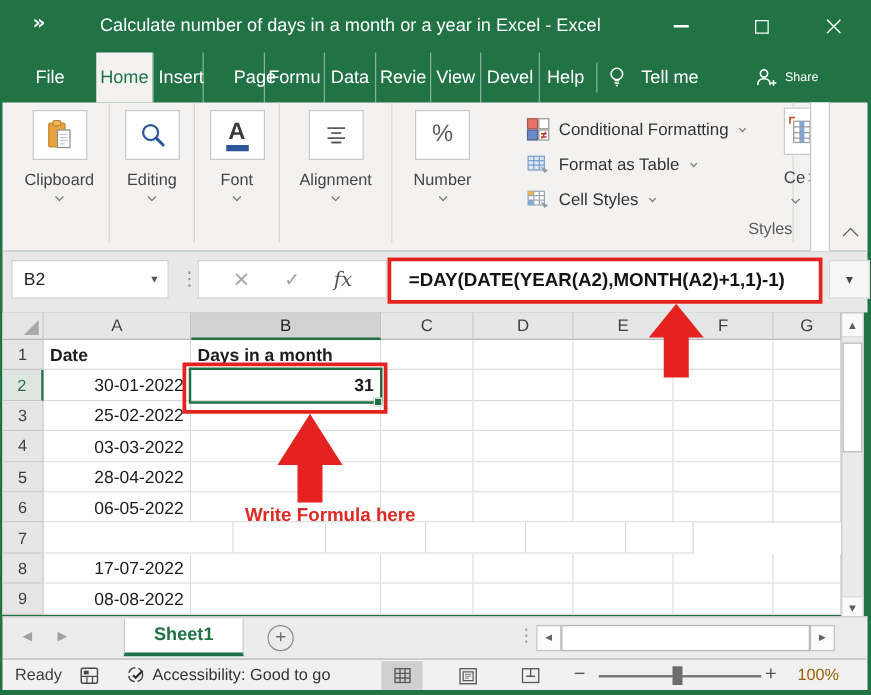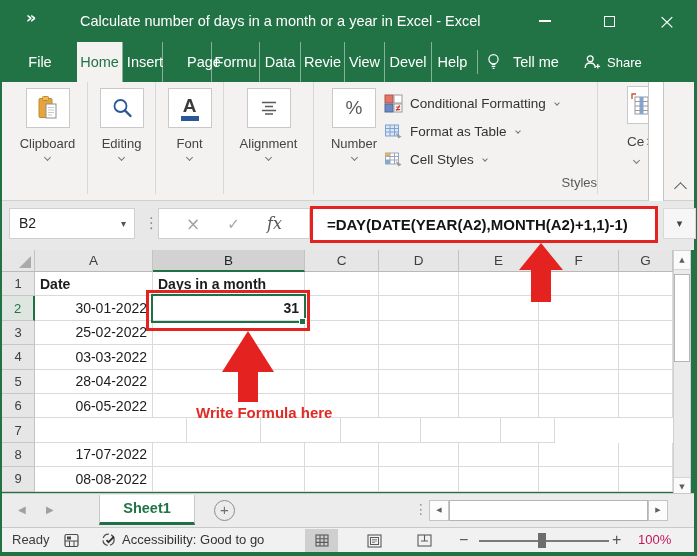--- a/index.html
+++ b/index.html
@@ -15,33 +15,33 @@
   .minbar { width:12px; height:2px; background:#fff; display:block; }
   .maxbox { width:11px; height:11px; border:1.6px solid #fff; display:block; }
 
   
   .menubar { position:absolute; left:0; top:42px; width:568px; height:40px; background:#217346; }
   .mtab { position:absolute; top:0; height:40px; line-height:40px; text-align:center; color:#fff; font-size:14.5px; }
   .mtab.sep { border-left:1px solid rgba(255,255,255,.45); }
   .mtab.active { background:#f3f2f1; color:#217346; }
   .mdiv { position:absolute; top:8px; height:24px; width:1px; background:rgba(255,255,255,.45); }
   .tellme { position:absolute; left:487px; top:0; height:40px; display:flex; align-items:center; gap:13px; color:#fff; font-size:14.5px; }
-  .share { position:absolute; left:583px; top:0; height:40px; display:flex; align-items:center; gap:5px; color:#fff; font-size:13px; }
+  .share { position:absolute; left:604px; top:0; height:40px; display:flex; align-items:center; gap:5px; color:#fff; font-size:10px; }
 
   
   .ribbon { position:absolute; left:2px; top:82px; width:692px; height:119px; background:#f3f2f1; border-bottom:1px solid #d0d0d0; }
   .rgroup { position:absolute; top:0; height:112px; border-right:1px solid #d8d8d8; display:flex; flex-direction:column; align-items:center; padding-top:6px; }
   .rbtn { width:44px; height:40px; background:#fff; border:1px solid #c9c9c9; display:flex; align-items:center; justify-content:center; }
   .rlabel { margin-top:8px; font-size:13px; color:#444; }
   .chev { display:inline-block; width:5px; height:5px; border-right:1.4px solid #777; border-bottom:1.4px solid #777; transform:rotate(45deg); }
   .rgroup .chev { margin-top:4px; }
   .fA { font-size:19px; font-weight:bold; color:#3b3b3b; line-height:1; display:block; text-align:center; }
   .fbar { display:block; height:5px; background:#2b579a; width:18px; margin:1px auto 0; }
   .pct { font-size:19px; color:#5a5a5a; }
-  .styles-group { position:absolute; left:374px; top:0; width:222px; height:112px; border-right:1px solid #d8d8d8; padding-top:7px; }
+  .styles-group { position:absolute; left:411px; top:0; width:222px; height:112px; border-right:1px solid #d8d8d8; padding-top:7px; }
   .sitem { display:flex; align-items:center; gap:7px; height:28px; padding-left:8px; font-size:13.5px; color:#333; }
   .sitem .chev { width:4px; height:4px; margin-left:2px; }
   .sglabel { position:absolute; bottom:4px; left:0; width:100%; text-align:right; font-size:13px; color:#5a5a5a; }
   .cells-group { position:absolute; left:612px; top:0; width:36px; height:112px; padding-top:4px; }
   .cells-btn { margin-left:13px; width:26px; height:38px; background:#fff; border:1px solid #c9c9c9; display:flex; align-items:center; justify-content:center; }
   .cells-lab { margin-left:13px; margin-top:10px; font-size:13.5px; color:#444; white-space:nowrap; }
   .cells-group .chev { margin-left:20px; margin-top:6px; }
   .rstrip { position:absolute; left:646px; top:0; width:16px; height:119px; background:#fff; border-left:1px solid #c6c6c6; border-right:1px solid #c6c6c6; }
   .collapse { position:absolute; left:674px; bottom:7px; width:9px; height:9px; border:none; border-left:1.8px solid #555; border-top:1.8px solid #555; transform:rotate(45deg); }
 
@@ -105,21 +105,21 @@
   .st-mode { position:absolute; left:10px; line-height:24px; font-size:13px; color:#3d3d3d; }
   .st-macro { position:absolute; left:62px; top:5px; }
   .st-a11y-ic { position:absolute; left:99px; top:4px; }
   .st-a11y { position:absolute; left:120px; line-height:24px; font-size:13px; color:#333; white-space:nowrap; }
   .viewbtn { position:absolute; top:1px; width:33px; height:23px; display:flex; align-items:center; justify-content:center; }
   .vb-normal { left:303px; background:#cfcfcf; } .vb-layout { left:356px; } .vb-break { left:406px; }
   .zo { position:absolute; line-height:24px; font-size:16px; color:#555; }
   .z-minus { left:457px; } .z-plus { left:610px; }
   .ztrack { position:absolute; left:477px; top:12px; width:130px; height:2px; background:#7a7a7a; }
   .zthumb { position:absolute; left:536px; top:5px; width:8px; height:15px; background:#6d6d6d; }
-  .zlevel { position:absolute; left:636px; line-height:24px; font-size:13px; color:#be185d; }
+  .zlevel { position:absolute; left:636px; line-height:24px; font-size:13px; color:#a16207; }
 </style>
 </head>
 <body>
 
 <div class="window">
 
   <div class="titlebar">
     <span class="qa">»</span>
     <span class="title">Calculate number of days in a month or a year in Excel - Excel</span>
     <div class="winbtn wb-min">

